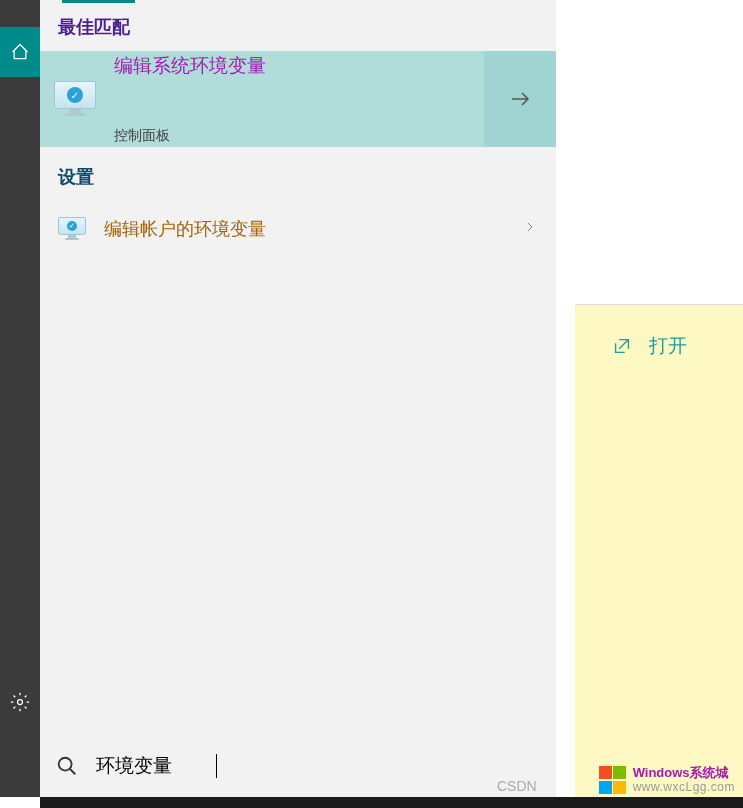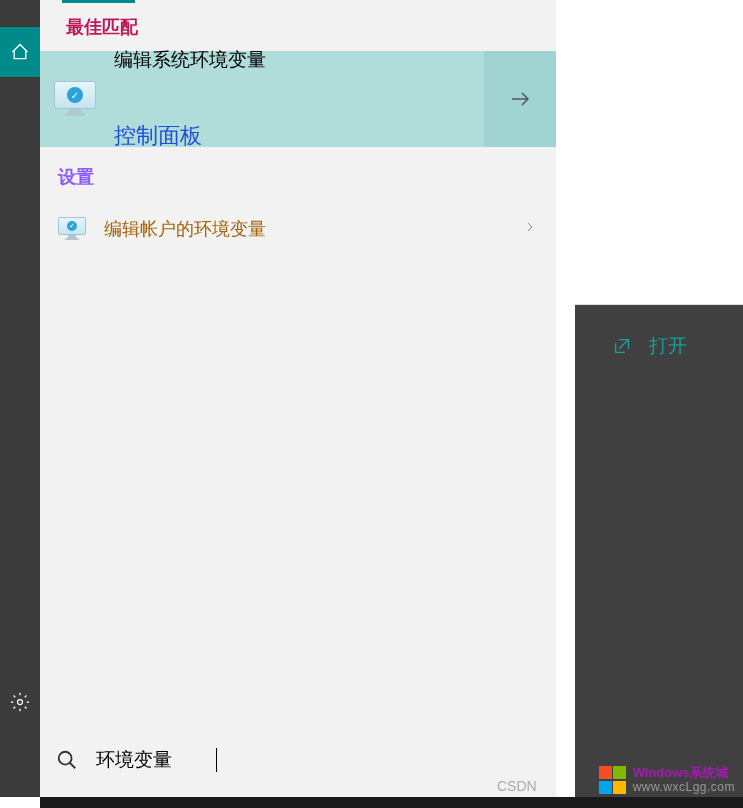--- a/index.html
+++ b/index.html
@@ -60,24 +60,24 @@
       display: flex;
       flex-direction: column;
     }
     .top-accent {
       height: 3px;
       width: 73px;
       background: #008b8b;
       margin-left: 22px;
     }
     .section-header {
-      padding: 12px 26px;
+      padding: 12px 18px;
       font-size: 18px;
       font-weight: bold;
-      color: #be185d;
+      color: #4c1d95;
     }
     .best-match-item {
       display: flex;
       align-items: stretch;
       height: 96px;
     }
     .best-match-main {
       flex: 1;
       background: #b0dcda;
       display: flex;
@@ -132,32 +132,32 @@
       margin: 0 auto;
       border-radius: 1px;
     }
     .result-text {
       display: flex;
       flex-direction: column;
       gap: 4px;
     }
     .result-title {
       font-size: 19px;
-      color: #000000;
+      color: #a21caf;
     }
     .result-subtitle {
-      font-size: 22px;
-      color: #1d4ed8;
+      font-size: 14px;
+      color: #404040;
       margin-top: 44px;
     }
     .settings-header {
       padding: 18px 18px 12px;
       font-size: 18px;
       font-weight: bold;
-      color: #8b5cf6;
+      color: #0c4a6e;
     }
     .settings-item {
       display: flex;
       align-items: center;
       padding: 10px 18px;
       gap: 18px;
       height: 56px;
     }
     .settings-icon-small {
       width: 28px;
@@ -183,21 +183,21 @@
     .settings-title {
       flex: 1;
       font-size: 18px;
       color: #a16207;
     }
     .chevron-right {
       color: #888;
     }
     .search-bar {
       position: absolute;
-      bottom: 8px;
+      bottom: 2px;
       left: 0;
       right: 0;
       height: 58px;
       display: flex;
       align-items: center;
       padding: 0 16px;
       gap: 18px;
       background: #f2f2f2;
     }
     .search-bar svg {
@@ -221,21 +221,21 @@
     @keyframes blink {
       0%, 50% { opacity: 1; }
       51%, 100% { opacity: 0; }
     }
     .right-panel {
       position: absolute;
       left: 575px;
       top: 0;
       width: 168px;
       height: 797px;
-      background: #404040;
+      background: #fef9c3;
     }
     .right-top-white {
       background: #fff;
       width: 100%;
       height: 305px;
       border-bottom: 1px solid #e0e0e0;
     }
     .open-action {
       display: flex;
       align-items: center;

